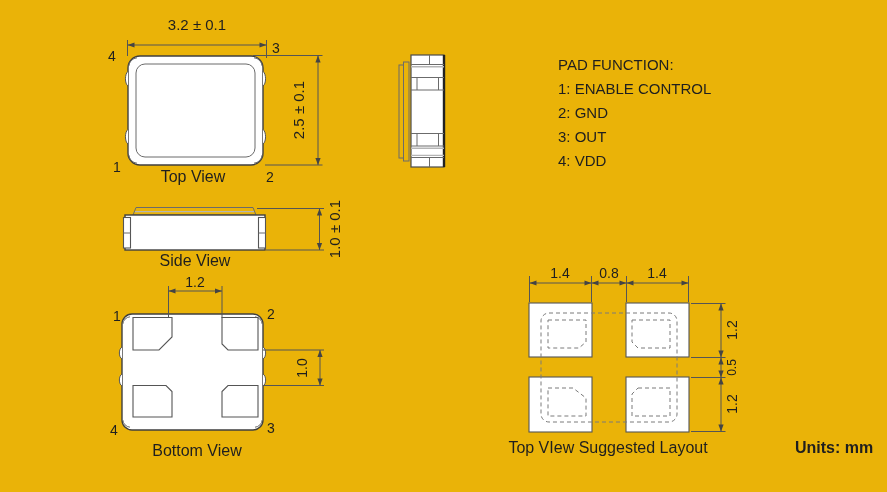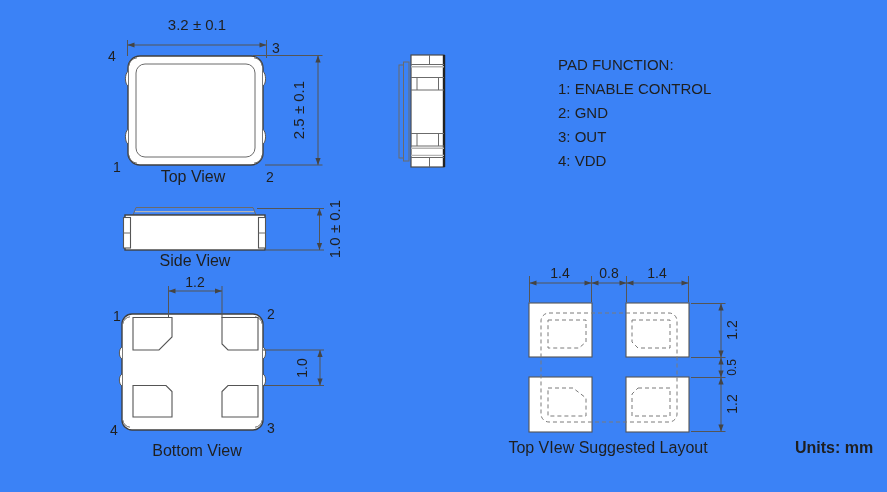--- a/index.html
+++ b/index.html
@@ -1,17 +1,17 @@
 <!DOCTYPE html>
 <html><head>
 <meta charset="utf-8">
 <style>
   html,body{margin:0;padding:0;background:#ffffff;}
   .stage{
-    position:relative;width:887px;height:492px;background:#3b82f6;overflow:hidden;
+    position:relative;width:887px;height:492px;background:#eab308;overflow:hidden;
     font-family:"Liberation Sans","DejaVu Sans",sans-serif;
   }
   svg text{
     font-family:"Liberation Sans","DejaVu Sans",sans-serif;
     fill:#1f1f1f;
   }
   .t14{font-size:14px;}
   .t15{font-size:15px;}
   .t16{font-size:16px;}
   .t12{font-size:12px;}

